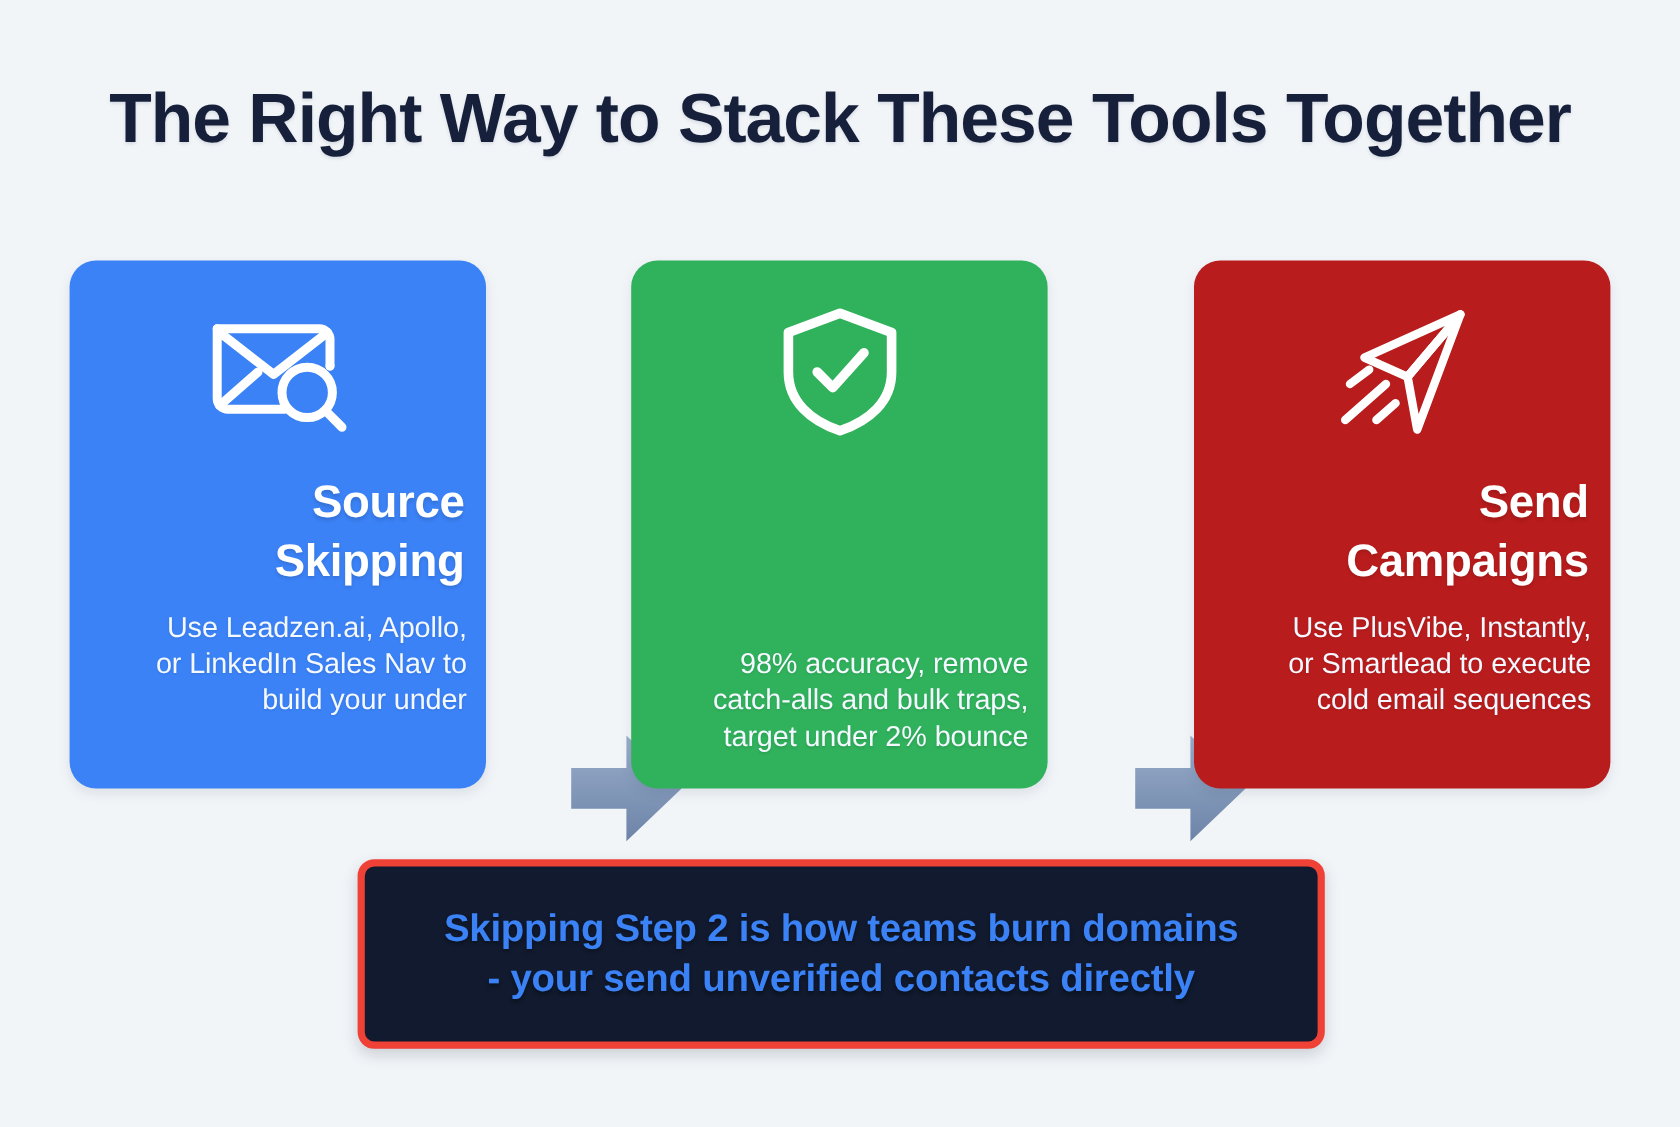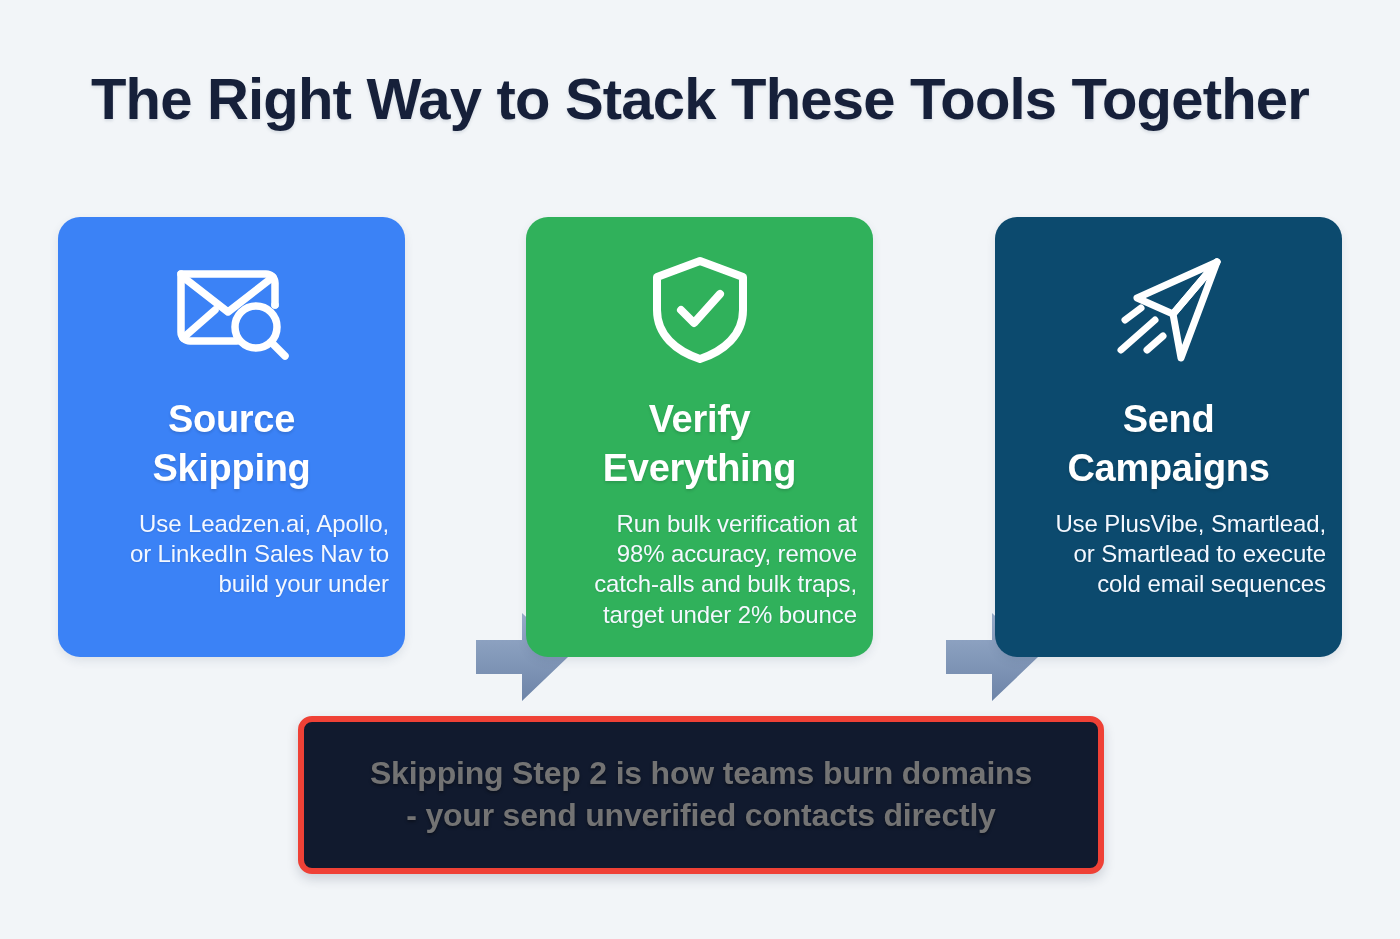--- a/index.html
+++ b/index.html
@@ -51,40 +51,40 @@
     width: 347px;
     height: 440px;
     border-radius: 22px;
     box-sizing: border-box;
     padding: 0;
     box-shadow: 0 4px 10px rgba(40,60,90,0.10);
     overflow: hidden;
   }
   .card-1 { left: 0px;   background: #3b82f6; }
   .card-2 { left: 468px; background: #30b15b; }
-  .card-3 { left: 937px; background: #0c4a6e; }
+  .card-3 { left: 937px; background: #b91c1c; }
 
   .card-icon {
     position: absolute;
     left: 0;
     top: 38px;
     width: 347px;
     height: 110px;
     display: flex;
     align-items: center;
     justify-content: center;
   }
   .card-icon svg { display: block; }
 
   .card-title {
     position: absolute;
     left: 18px;
     top: 178px;
     width: 311px;
-    text-align: center;
+    text-align: right;
     color: #ffffff;
     font-size: 38px;
     font-weight: bold;
     line-height: 1.30;
     letter-spacing: -0.3px;
     text-shadow: 0 2px 3px rgba(0,0,0,0.13);
   }
 
   .card-body {
     position: absolute;
@@ -121,21 +121,21 @@
     background: #111a2e;
     border: 6px solid #ef4136;
     border-radius: 14px;
     display: flex;
     align-items: center;
     justify-content: center;
     box-shadow: 0 5px 12px rgba(30,40,60,0.18);
   }
   .warning-text {
     text-align: center;
-    color: #737373;
+    color: #3b82f6;
     font-size: 32px;
     font-weight: bold;
     line-height: 1.30;
     letter-spacing: -0.2px;
     padding: 0 16px;
     text-shadow: 0 2px 3px rgba(0,0,0,0.35);
   }
   .warning-text .line { display: block; white-space: nowrap; }
 </style>
 </head>
@@ -182,26 +182,22 @@
       </svg>
     </div>
 
     <div class="card card-2">
       <div class="card-icon">
         <svg width="104" height="110" viewBox="0 0 104 110" fill="none" stroke="#ffffff" stroke-width="8" stroke-linecap="round" stroke-linejoin="round">
           <path d="M52 6 L95 22 V55 C95 80 76 96 52 104 C28 96 9 80 9 55 V22 Z"></path>
           <path d="M33 55 L46 68 L72 39"></path>
         </svg>
       </div>
-      <div class="card-title">
-        <span>Verify</span><br>
-        <span>Everything</span>
-      </div>
       <div class="card-body">
-        <span>Run bulk verification at</span><br>
+        <br>
         <span>98% accuracy, remove</span><br>
         <span>catch-alls and bulk traps,</span><br>
         <span>target under 2% bounce</span>
       </div>
     </div>
 
     <div class="arrow arrow-2">
       <svg width="96" height="96" viewBox="0 0 96 96">
         <defs>
           <linearGradient id="arrGrad2" x1="0" y1="0" x2="0" y2="1">
@@ -222,21 +218,21 @@
           <path d="M14 66 L30 54"></path>
           <path d="M10 96 L44 66"></path>
           <path d="M36 96 L52 82"></path>
         </svg>
       </div>
       <div class="card-title">
         <span>Send</span><br>
         <span>Campaigns</span>
       </div>
       <div class="card-body">
-        <span>Use PlusVibe, Smartlead,</span><br>
+        <span>Use PlusVibe, Instantly,</span><br>
         <span>or Smartlead to execute</span><br>
         <span>cold email sequences</span>
       </div>
     </div>
 
   </div>
 
   <div class="warning-banner">
     <div class="warning-text">
       <span class="line">Skipping Step 2 is how teams burn domains</span>

